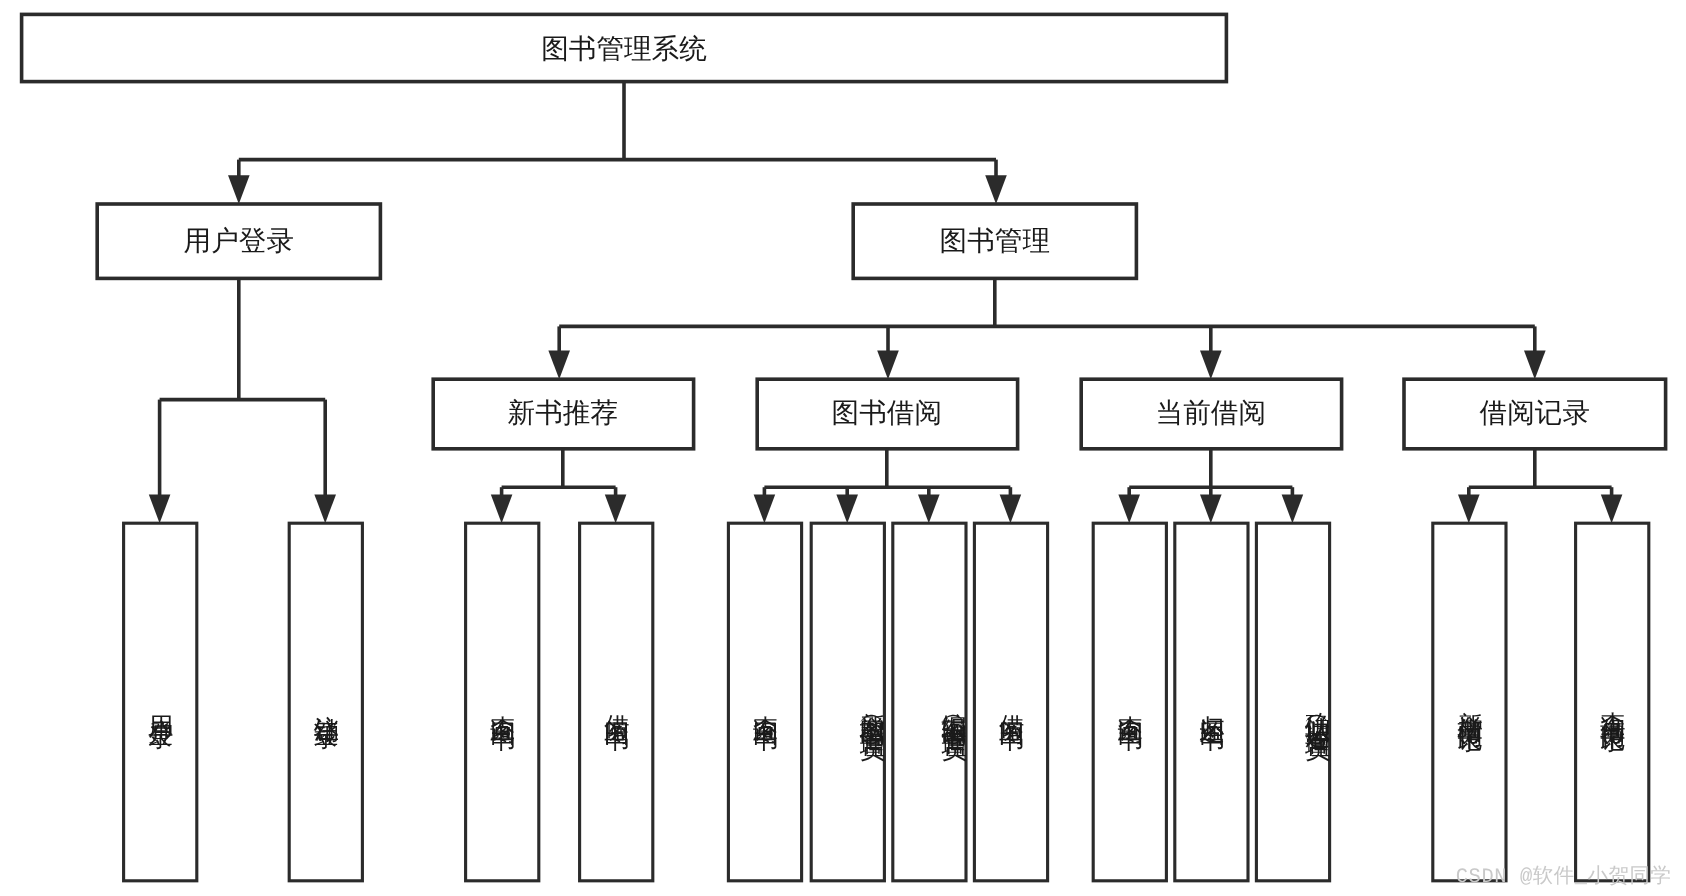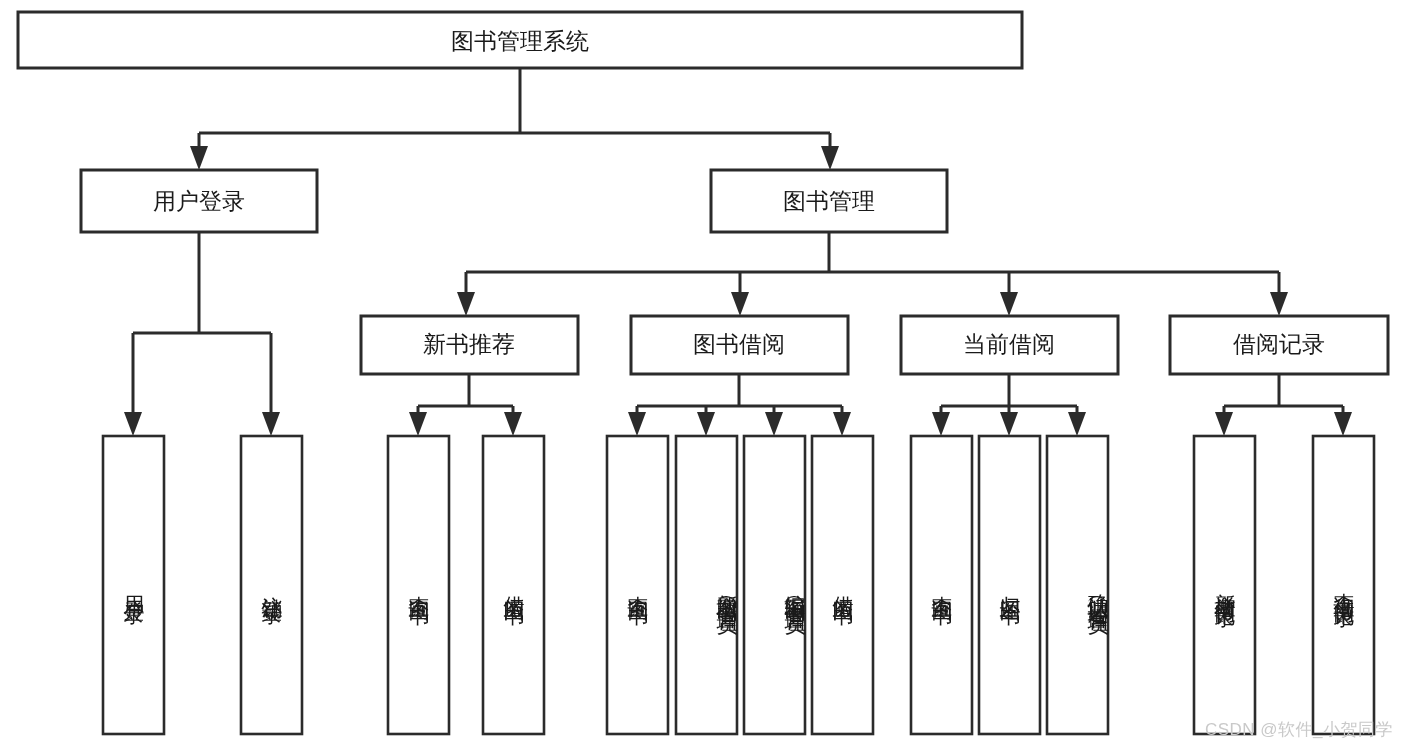--- a/index.html
+++ b/index.html
@@ -67,21 +67,21 @@
     display: flex;
     align-items: center;
     justify-content: center;
     white-space: nowrap;
     pointer-events: none;
   }
   .watermark {
     position: absolute;
     right: 12px;
     bottom: 6px;
-    font-family: Liberation Sans, sans-serif;
+    font-family: Liberation Mono, monospace;
     font-size: 17px;
     color: #c9c9c9;
     letter-spacing: 0.5px;
     white-space: nowrap;
   }
 </style>
 </head>
 <body>
 
 <div id="diagram-root">

